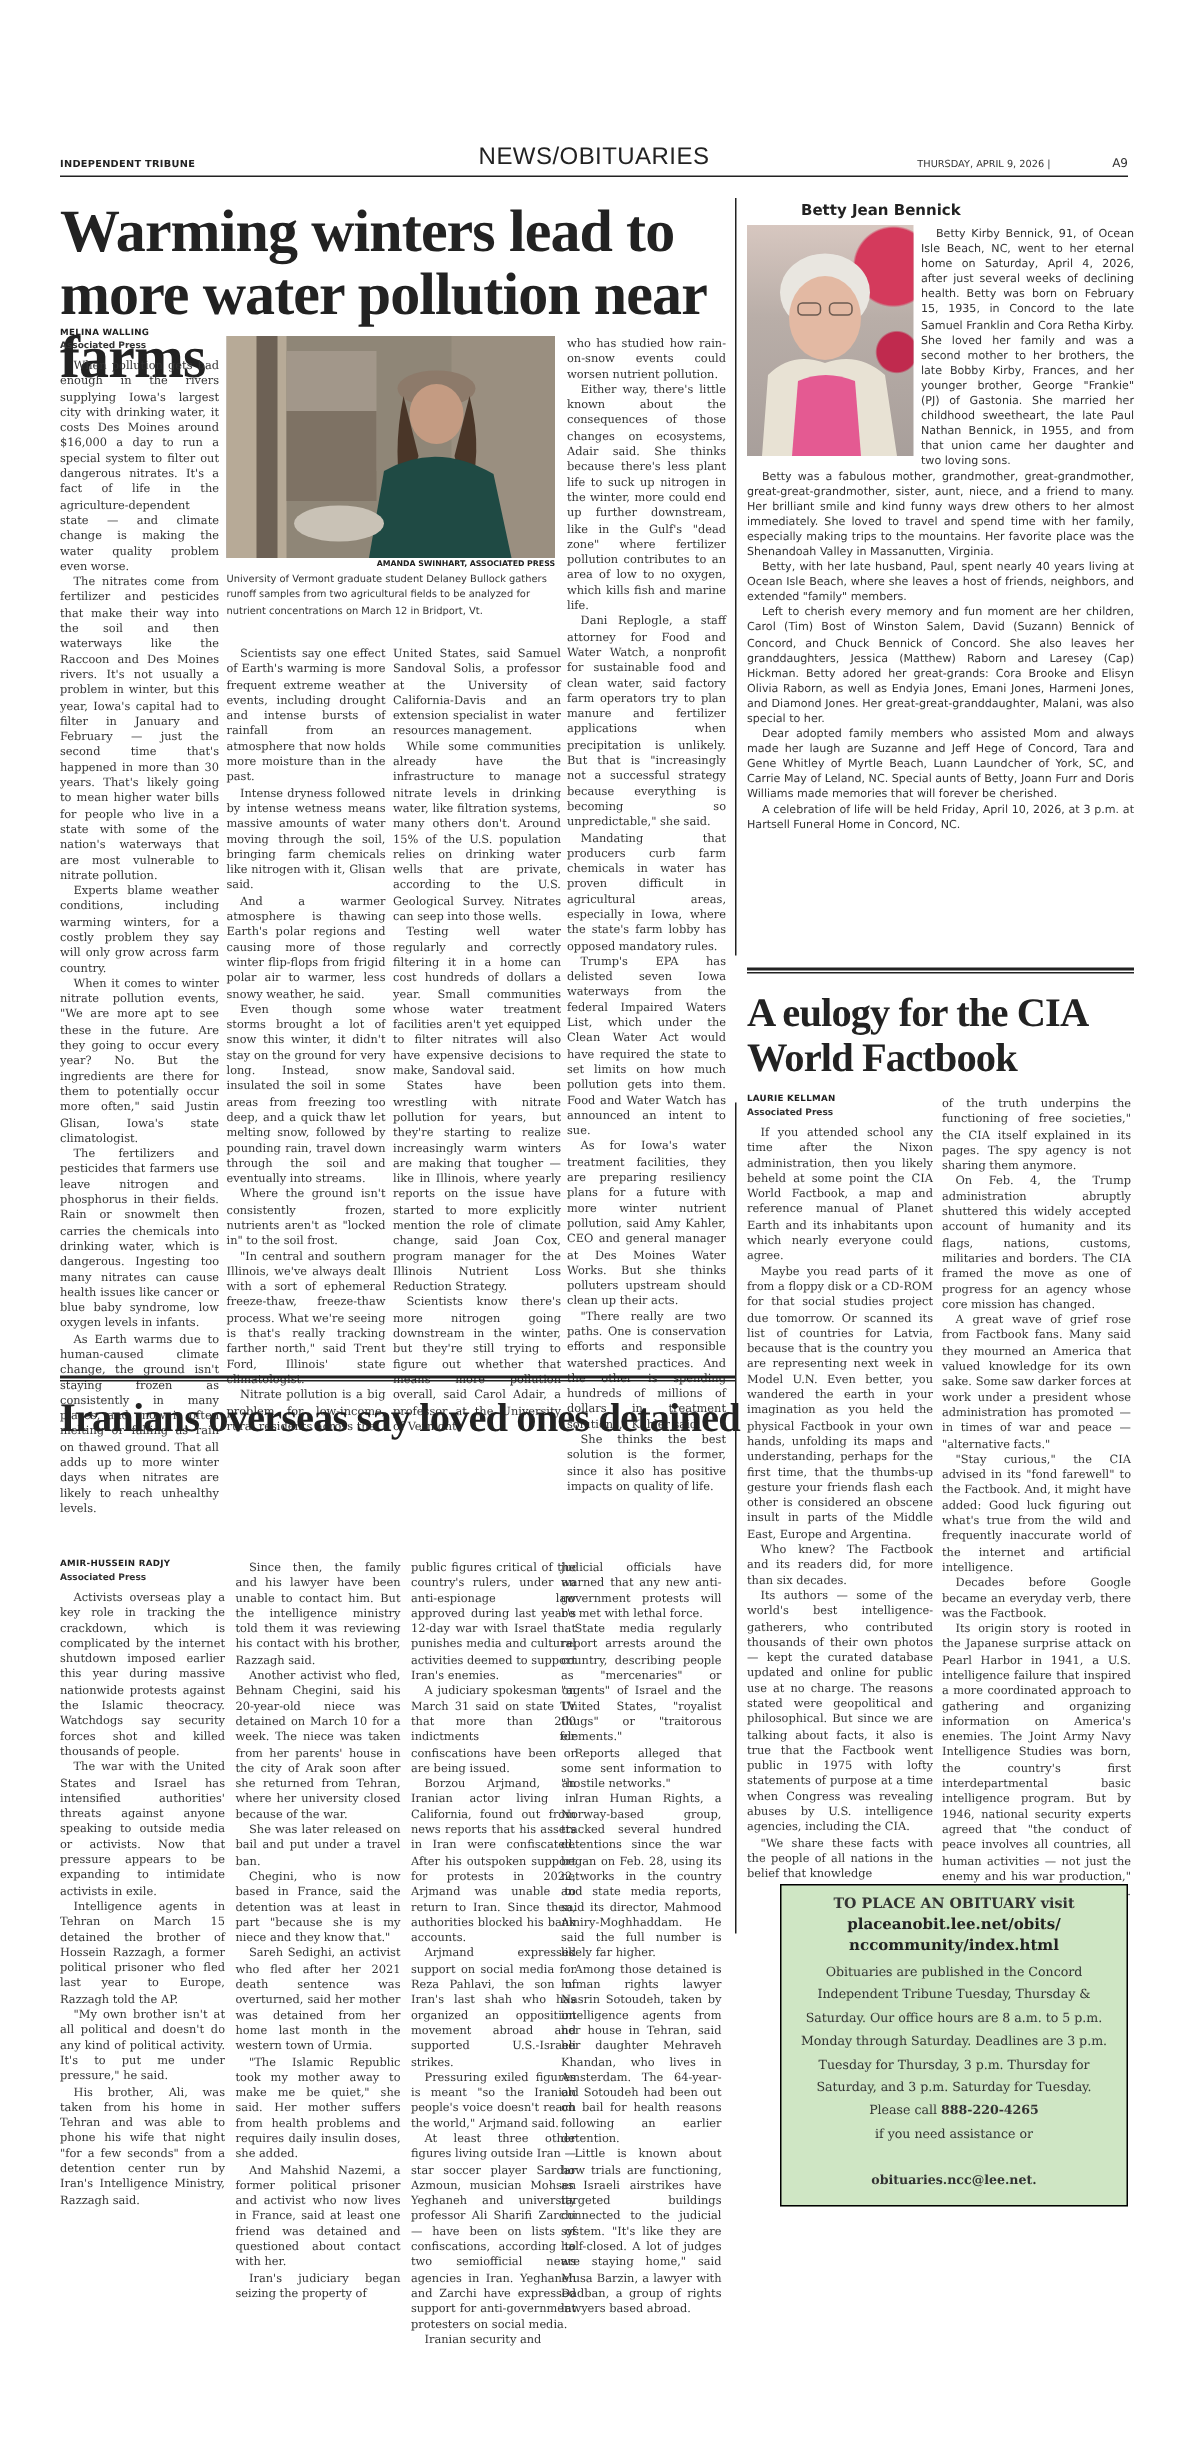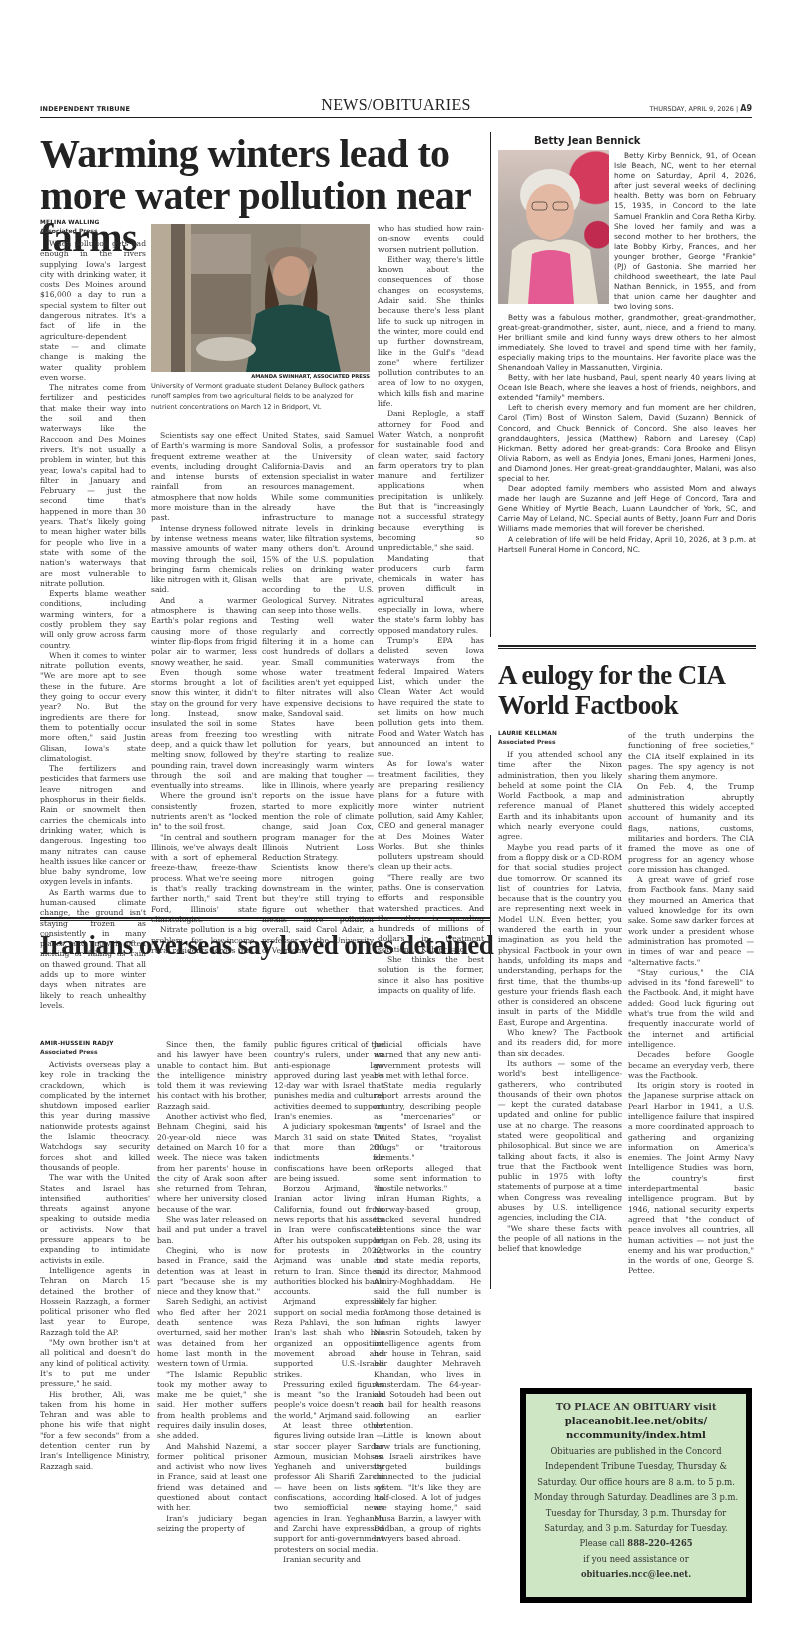--- a/index.html
+++ b/index.html
@@ -1,22 +1,22 @@
 <!DOCTYPE html>
 <html><head>
 <meta charset="utf-8">
 <style>
   * { box-sizing: border-box; margin: 0; padding: 0; }
   html, body { width: 792px; height: 1638px; background: #fff; overflow: hidden; }
   body { position: relative; color: #222; font-family: "DejaVu Serif", serif; }
   .abs { position: absolute; }
   .masthead-left { left: 40px; top: 105px; font-family: "DejaVu Sans", sans-serif; font-size: 6.5px; font-weight: bold; letter-spacing: 0.2px; color: #222; }
-  .masthead-center { left: 0; width: 792px; top: 96px; text-align: center; font-family: Liberation Serif, serif; font-size: 16px; color: #222; letter-spacing: 0.3px; }
+  .masthead-center { left: 0; width: 792px; top: 96px; text-align: center; font-family: Liberation Sans, sans-serif; font-size: 16px; color: #222; letter-spacing: 0.3px; }
   .masthead-right { right: 40px; top: 104px; font-family: "DejaVu Sans", sans-serif; font-size: 6.5px; color: #333; }
-  .masthead-right b { font-size: 8px; font-weight: bold; }
+  .masthead-right b { font-size: 8px; font-weight: normal; margin-left: 39px; }
   .rule-top { left: 40px; width: 712px; top: 117px; height: 1px; background: #222; }
 
   .headline { font-family: "Liberation Serif", serif; font-weight: bold; color: #222; letter-spacing: -0.6px; }
   .h1 { left: 40px; top: 133px; width: 470px; font-size: 40px; line-height: 42px; }
   .byline { font-family: "DejaVu Sans", sans-serif; font-size: 5.8px; font-weight: bold; color: #222; letter-spacing: 0.2px; }
   .agency { font-family: "DejaVu Sans", sans-serif; font-size: 6px; font-weight: bold; color: #333; }
 
   .col { font-family: "DejaVu Serif", serif; font-size: 7.6px; line-height: 10.3px; color: #333; text-align: justify; hyphens: auto; }
   .col p { text-indent: 9px; }
   .col p.noindent { text-indent: 0; }
@@ -30,21 +30,21 @@
 
   .obit-name { left: 498px; top: 135px; font-family: "DejaVu Sans", sans-serif; font-size: 10px; font-weight: bold; color: #222; padding-left: 36px; }
   .obit-photo { left: 498px; top: 150px; width: 111px; height: 154px; overflow: hidden; background: radial-gradient(circle at 88% 18%, #d43a5c 0 16%, transparent 17%), radial-gradient(circle at 90% 55%, #c02a4e 0 10%, transparent 11%), linear-gradient(180deg,#d7c7c0 0%, #b9aea8 40%, #a89f9b 100%); }
   .obit-text { font-family: "DejaVu Sans", sans-serif; font-size: 7.4px; line-height: 10.1px; color: #333; text-align: justify; }
   .obit-text p { text-indent: 10px; }
 
   .double-rule { height: 4px; border-top: 2px solid #222; border-bottom: 1px solid #222; }
   .h2 { left: 498px; top: 660px; width: 260px; font-size: 27px; line-height: 30px; }
   .h3 { left: 40px; top: 930px; width: 720px; font-size: 27px; line-height: 30px; }
 
-  .promo { left: 520px; top: 1388px; width: 232px; height: 215px; background: #cfe6c4; border: 6px solid #000000; text-align: center; font-family: "DejaVu Serif", serif; color: #333; padding-top: 6px; }
+  .promo { left: 520px; top: 1256px; width: 232px; height: 215px; background: #cfe6c4; border: 1px solid #000000; text-align: center; font-family: "DejaVu Serif", serif; color: #333; padding-top: 6px; }
   .promo .pt { font-size: 9.5px; font-weight: bold; line-height: 14px; }
   .promo .pl { font-size: 10px; font-weight: bold; line-height: 14px; color: #222; }
   .promo .pb { font-size: 8.4px; line-height: 15.4px; margin-top: 2px; }
   .promo b { font-weight: bold; }
 </style>
 </head>
 <body>
 
 <div class="abs masthead-left">INDEPENDENT TRIBUNE</div>
 <div class="abs masthead-center">NEWS/OBITUARIES</div>
@@ -213,16 +213,16 @@
 <div class="abs promo">
   <div class="pt">TO PLACE AN OBITUARY visit</div>
   <div class="pl">placeanobit.lee.net/obits/</div>
   <div class="pl">nccommunity/index.html</div>
   <div class="pb" style="padding: 0 6px;">Obituaries are published in the Concord Independent Tribune Tuesday, Thursday &amp; Saturday. Our office hours are 8 a.m. to 5 p.m. Monday through Saturday. Deadlines are 3 p.m. Tuesday for Thursday, 3 p.m. Thursday for Saturday, and 3 p.m. Saturday for Tuesday.</div>
   <div class="pb" style="margin-top:0;">
     <span>Please call</span>
     <b>888-220-4265</b>
   </div>
   <div class="pb" style="margin-top:0;">if you need assistance or</div>
-  <div class="pb" style="margin-top:0;">
+  <div class="pb" style="margin-top:16px;">
     <b>obituaries.ncc@lee.net.</b>
   </div>
 </div>
 
 </body></html>

